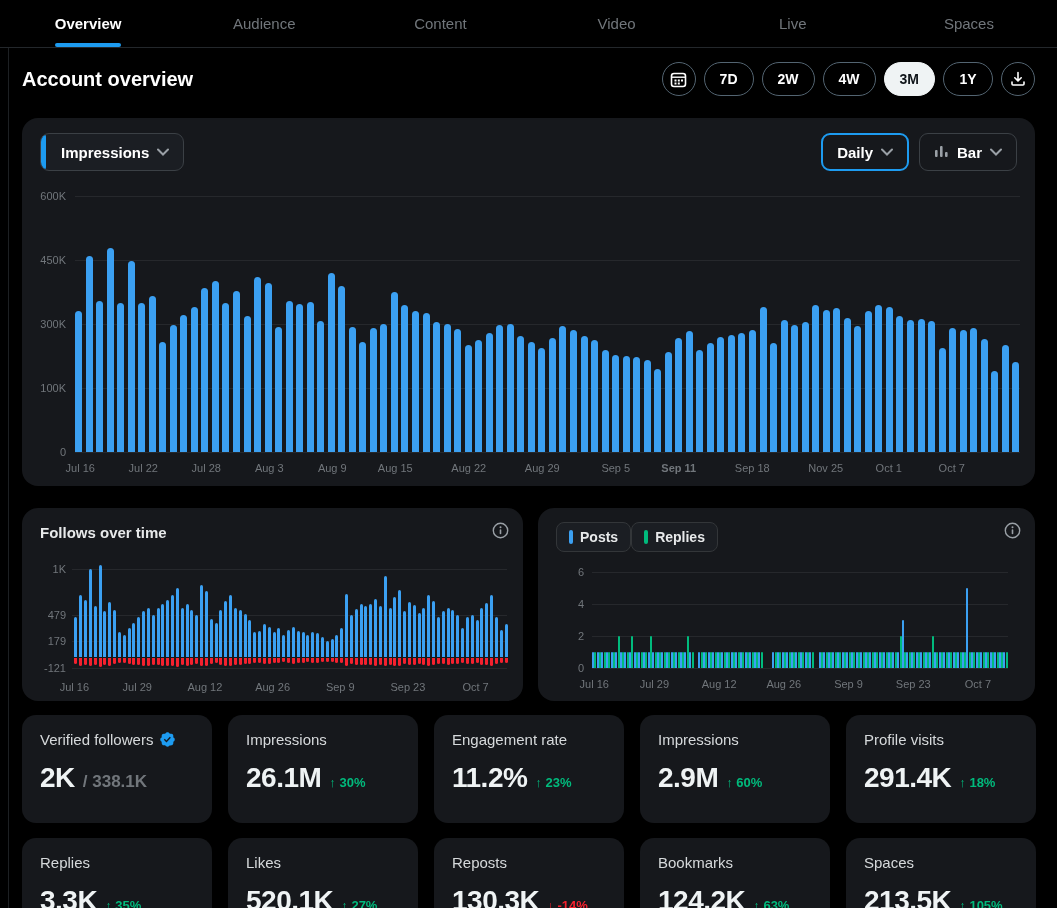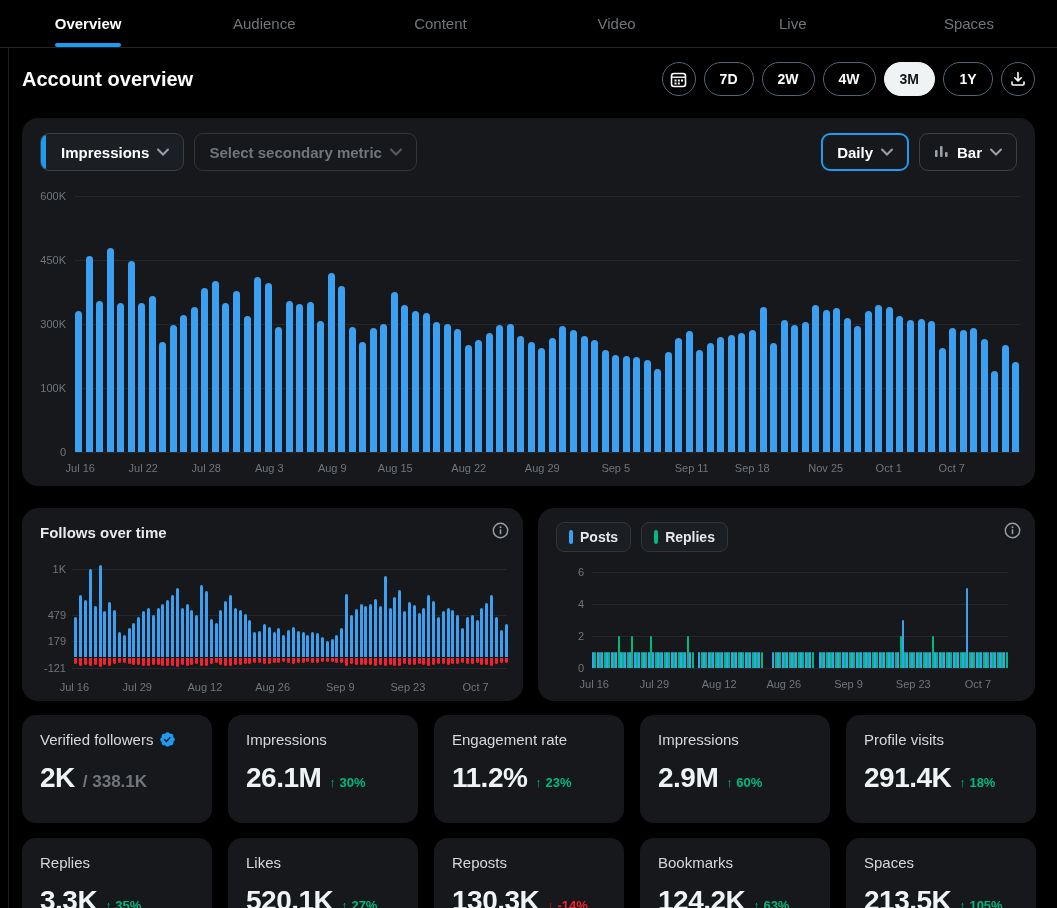--- a/index.html
+++ b/index.html
@@ -57,21 +57,21 @@
     display:flex; justify-content:space-between; align-items:flex-end; }
   .mbar { width:7px; background:#3ba0f2; border-radius:3.5px 3.5px 0 0; }
 
   
   .fol-title { position:absolute; left:18px; top:16px; font-size:15px; font-weight:bold; color:#e7e9ea; }
   .info-icon { position:absolute; right:14px; top:14px; cursor:pointer; }
   .fbar-up { position:absolute; width:3px; background:#3ba0f2; border-radius:1.5px 1.5px 0 0; }
   .fbar-dn { position:absolute; width:3px; background:#f4212e; border-radius:0 0 1.5px 1.5px; }
 
   
-  .legend { position:absolute; left:18px; top:14px; display:flex; gap:10px; }
+  .legend { position:absolute; left:18px; top:14px; display:flex; }
   .chip { display:flex; align-items:center; gap:7px; height:30px; padding:0 12px;
     border:1px solid #333639; border-radius:8px; background:#1b1e23; cursor:pointer;
     font-size:14px; font-weight:bold; color:#e7e9ea; }
   .chip .swatch { width:4px; height:14px; border-radius:2px; }
   .pbar { position:absolute; width:2px; border-radius:1px 1px 0 0; bottom:0; }
 
   
   .card { position:absolute; width:190px; height:108px; background:#16181c; border-radius:14px;
     padding:16px 18px; }
   .card-title { font-size:15px; color:#d6d9db; display:flex; align-items:center; gap:6px; }
@@ -138,28 +138,20 @@
 </div>
 
 <section class="panel panel-main">
   <div class="chart-controls">
     <div class="sel primary">
       <span class="accent"></span>
       <span>Impressions</span>
       <span class="chev">
           <svg width="12" height="8" viewBox="0 0 12 8">
             <path d="M1 1.5 L6 6.5 L11 1.5" fill="none" stroke="#9aa0a6" stroke-width="2" stroke-linecap="round"></path>
-          </svg>
-        </span>
-    </div>
-    <div class="sel ghost">
-      <span>Select secondary metric</span>
-      <span class="chev">
-          <svg width="12" height="8" viewBox="0 0 12 8">
-            <path d="M1 1.5 L6 6.5 L11 1.5" fill="none" stroke="#565b61" stroke-width="2" stroke-linecap="round"></path>
           </svg>
         </span>
     </div>
     <div class="spacer"></div>
     <div class="sel focused">
       <span>Daily</span>
       <span class="chev">
           <svg width="12" height="8" viewBox="0 0 12 8">
             <path d="M1 1.5 L6 6.5 L11 1.5" fill="none" stroke="#9aa0a6" stroke-width="2" stroke-linecap="round"></path>
           </svg>
@@ -284,21 +276,21 @@
       </div>
       <div class="xlab" style="top: 344px; left: 28.25px; width: 60px; text-align: center;">Jul 16</div>
       <div class="xlab" style="top: 344px; left: 91.25px; width: 60px; text-align: center;">Jul 22</div>
       <div class="xlab" style="top: 344px; left: 154.25px; width: 60px; text-align: center;">Jul 28</div>
       <div class="xlab" style="top: 344px; left: 217.25px; width: 60px; text-align: center;">Aug 3</div>
       <div class="xlab" style="top: 344px; left: 280.25px; width: 60px; text-align: center;">Aug 9</div>
       <div class="xlab" style="top: 344px; left: 343.25px; width: 60px; text-align: center;">Aug 15</div>
       <div class="xlab" style="top: 344px; left: 416.75px; width: 60px; text-align: center;">Aug 22</div>
       <div class="xlab" style="top: 344px; left: 490.25px; width: 60px; text-align: center;">Aug 29</div>
       <div class="xlab" style="top: 344px; left: 563.75px; width: 60px; text-align: center;">Sep 5</div>
-      <div class="xlab" style="top: 344px; left: 626.75px; width: 60px; text-align: right;">Sep 11</div>
+      <div class="xlab" style="top: 344px; left: 626.75px; width: 60px; text-align: center; font-weight: bold;">Sep 11</div>
       <div class="xlab" style="top: 344px; left: 700.25px; width: 60px; text-align: center;">Sep 18</div>
       <div class="xlab" style="top: 344px; left: 773.75px; width: 60px; text-align: center;">Nov 25</div>
       <div class="xlab" style="top: 344px; left: 836.75px; width: 60px; text-align: center;">Oct 1</div>
       <div class="xlab" style="top: 344px; left: 899.75px; width: 60px; text-align: center;">Oct 7</div>
     </div>
 </section>
 
 <section class="panel panel-follow">
   <div class="fol-title">Follows over time</div>
   <div class="info-icon">

